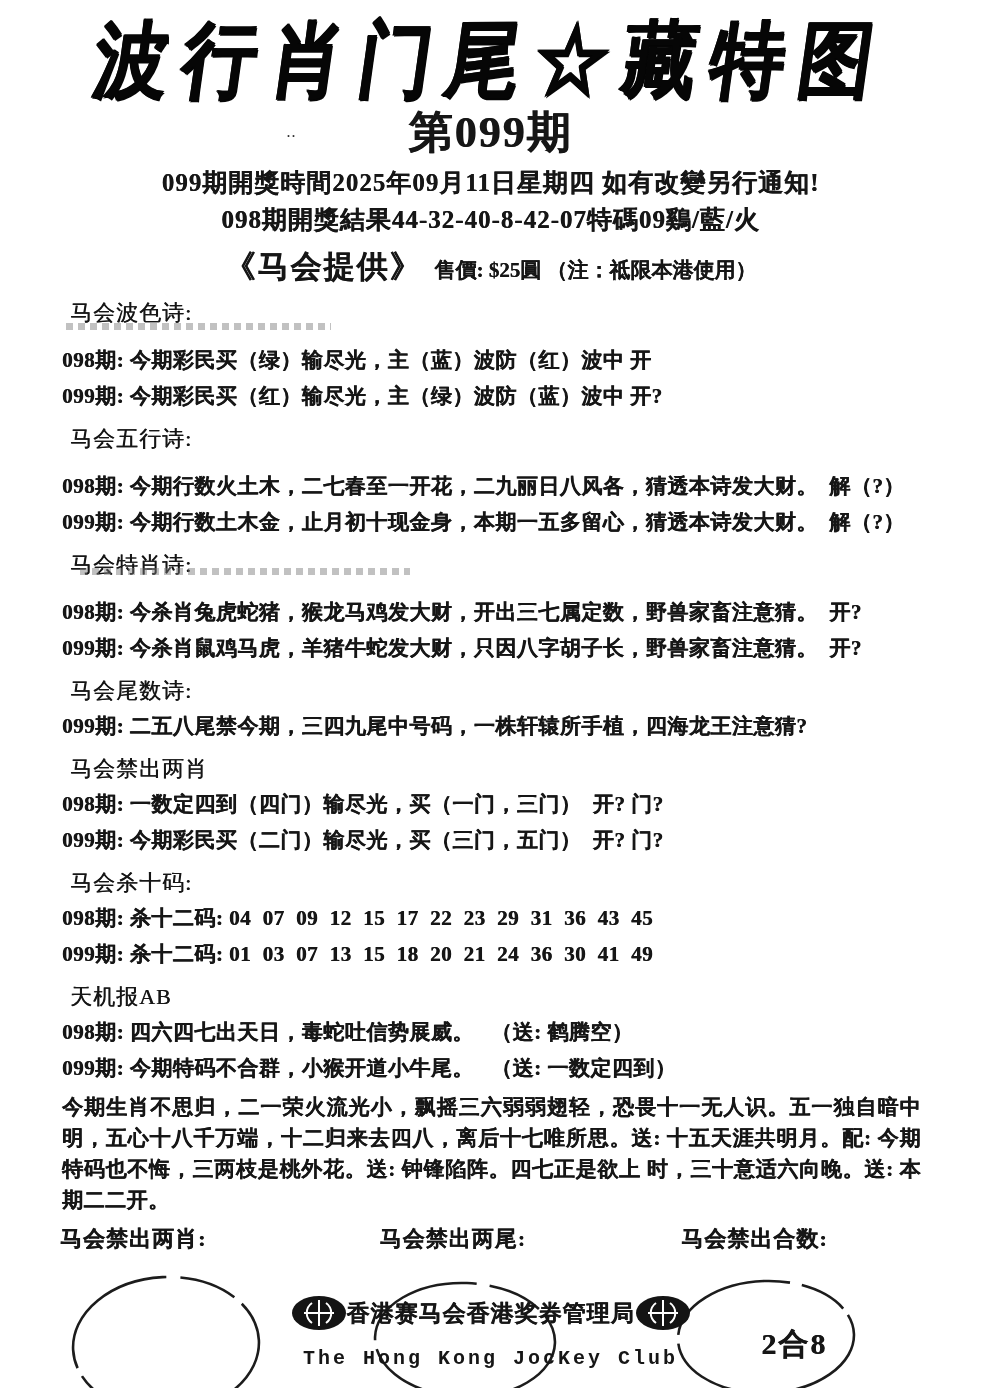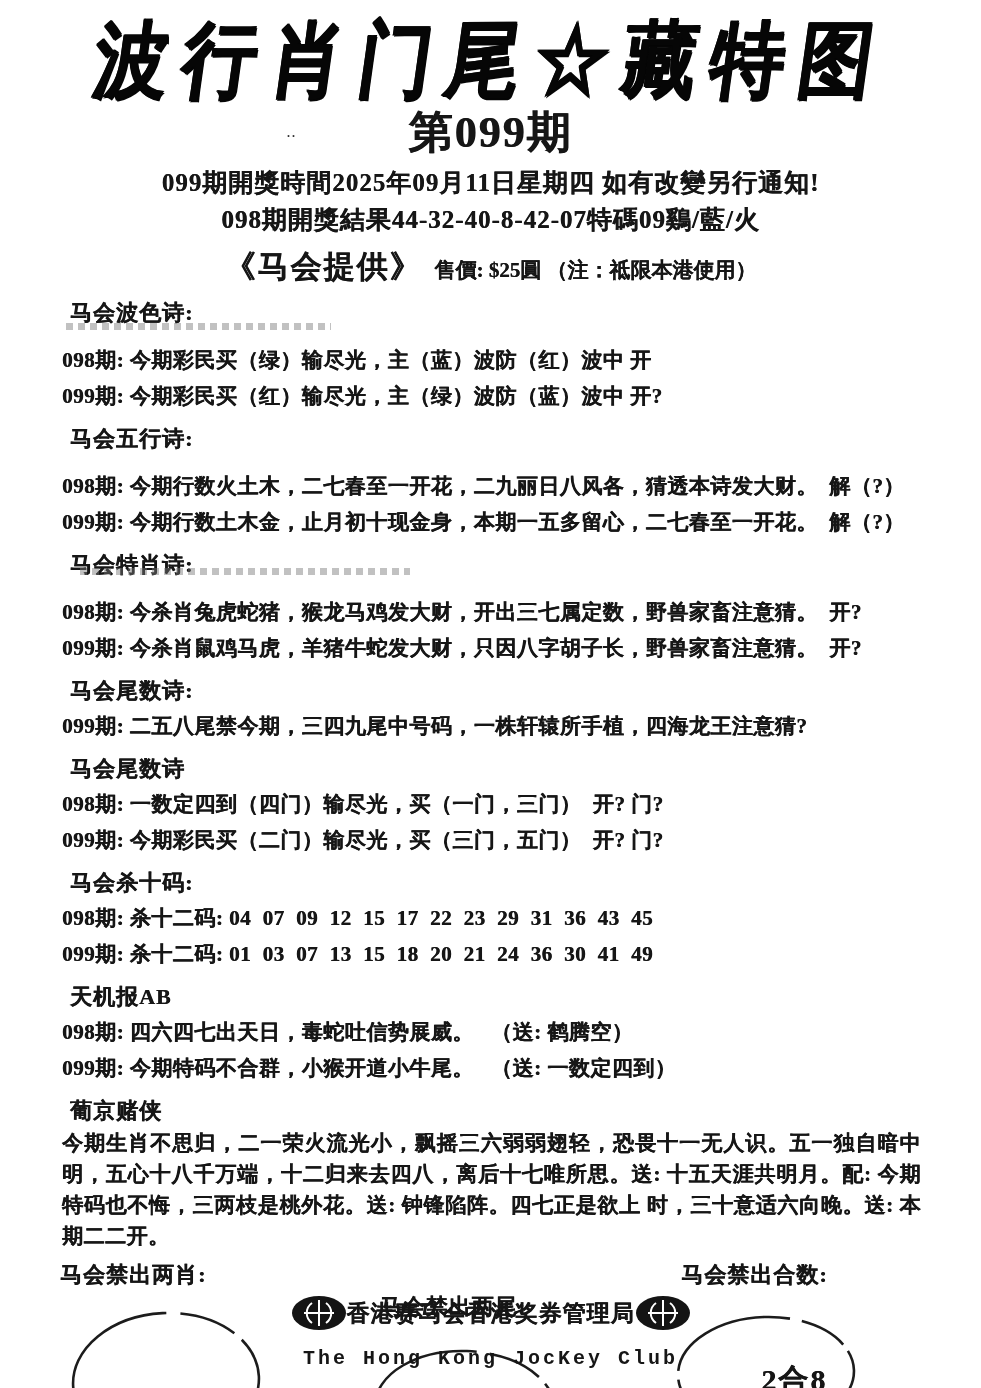--- a/index.html
+++ b/index.html
@@ -41,21 +41,21 @@
   }
   .price-note{
     font-size:21px;font-weight:bold;margin-left:8px;
     text-shadow:0.3px 0 0 currentColor;
   }
 
   
   .content{padding:0 60px 0 62px;}
   .sec{margin-top:6px;}
   .sec-title{
-    font-size:22px;font-weight:bold;letter-spacing:1px;
+    font-size:22px;font-weight:normal;letter-spacing:1px;
     padding-left:8px;margin-top:10px;
     text-shadow:0.4px 0 0 currentColor;
   }
   .sec.loose .sec-title{margin-bottom:14px;}
   .sec.tight .sec-title{margin-bottom:2px;}
   .row{
     font-size:21px;font-weight:bold;line-height:36px;
     letter-spacing:0.5px;white-space:pre-wrap;
     text-shadow:0.4px 0 0 currentColor;
   }
@@ -65,21 +65,21 @@
     text-shadow:0.4px 0 0 currentColor;
   }
 
   
   .forbid{display:flex;padding:0 40px 0 60px;margin-top:8px;}
   .fcol{flex:1;position:relative;}
   .flabel{
     font-size:22px;font-weight:bold;letter-spacing:1px;
     text-shadow:0.4px 0 0 currentColor;
   }
-  .fcol.c2 .flabel{padding-left:26px;margin-top:32px;}
+  .fcol.c2 .flabel{padding-left:26px;}
   .fcol.c3 .flabel{padding-left:34px;}
   .oval-wrap{position:relative;margin-top:18px;height:150px;}
   .oval{position:absolute;top:0;}
   .c1 .oval{left:8px;}
   .c2 .oval{left:16px;top:6px;}
   .c3 .oval{left:26px;top:4px;}
   .oval-label{
     position:absolute;left:0;right:0;text-align:center;
     font-size:30px;font-weight:900;letter-spacing:2px;
     text-shadow:0.6px 0 0 currentColor;
@@ -127,54 +127,53 @@
 
     <div class="sec loose">
       <div class="sec-title">马会波色诗:</div>
       <div class="row">098期: 今期彩民买（绿）输尽光，主（蓝）波防（红）波中 开</div>
       <div class="row">099期: 今期彩民买（红）输尽光，主（绿）波防（蓝）波中 开?</div>
     </div>
 
     <div class="sec loose">
       <div class="sec-title">马会五行诗:</div>
       <div class="row">098期: 今期行数火土木，二七春至一开花，二九丽日八风各，猜透本诗发大财。  解（?）</div>
-      <div class="row">099期: 今期行数土木金，止月初十现金身，本期一五多留心，二七春至一开花。  解（?）</div>
+      <div class="row">099期: 今期行数土木金，止月初十现金身，本期一五多留心，猜透本诗发大财。  解（?）</div>
     </div>
 
     <div class="sec loose">
       <div class="sec-title">马会特肖诗:</div>
       <div class="row">098期: 今杀肖兔虎蛇猪，猴龙马鸡发大财，开出三七属定数，野兽家畜注意猜。  开?</div>
       <div class="row">099期: 今杀肖鼠鸡马虎，羊猪牛蛇发大财，只因八字胡子长，野兽家畜注意猜。  开?</div>
     </div>
 
     <div class="sec tight">
       <div class="sec-title">马会尾数诗:</div>
       <div class="row">099期: 二五八尾禁今期，三四九尾中号码，一株轩辕所手植，四海龙王注意猜?</div>
     </div>
 
     <div class="sec tight">
-      <div class="sec-title">马会尾数诗</div>
+      <div class="sec-title">马会禁出两肖</div>
       <div class="row">098期: 一数定四到（四门）输尽光，买（一门，三门）  开? 门?</div>
       <div class="row">099期: 今期彩民买（二门）输尽光，买（三门，五门）  开? 门?</div>
     </div>
 
     <div class="sec tight">
       <div class="sec-title">马会杀十码:</div>
       <div class="row">098期: 杀十二码: 04  07  09  12  15  17  22  23  29  31  36  43  45</div>
       <div class="row">099期: 杀十二码: 01  03  07  13  15  18  20  21  24  36  30  41  49</div>
     </div>
 
     <div class="sec tight">
       <div class="sec-title">天机报AB</div>
       <div class="row">098期: 四六四七出天日，毒蛇吐信势展威。   （送: 鹤腾空）</div>
       <div class="row">099期: 今期特码不合群，小猴开道小牛尾。   （送: 一数定四到）</div>
     </div>
 
     <div class="sec tight">
-      <div class="sec-title">葡京赌侠</div>
       <div class="para">今期生肖不思归，二一荣火流光小，飘摇三六弱弱翅轻，恐畏十一无人识。五一独自暗中明，五心十八千万端，十二归来去四八，离后十七唯所思。送: 十五天涯共明月。配: 今期特码也不悔，三两枝是桃外花。送: 钟锋陷阵。四七正是欲上 时，三十意适六向晚。送: 本期二二开。</div>
     </div>
 
   </div>
 
   <div class="forbid">
 
     <div class="fcol c1">
       <div class="flabel">马会禁出两肖:</div>
       <div class="oval-wrap">

